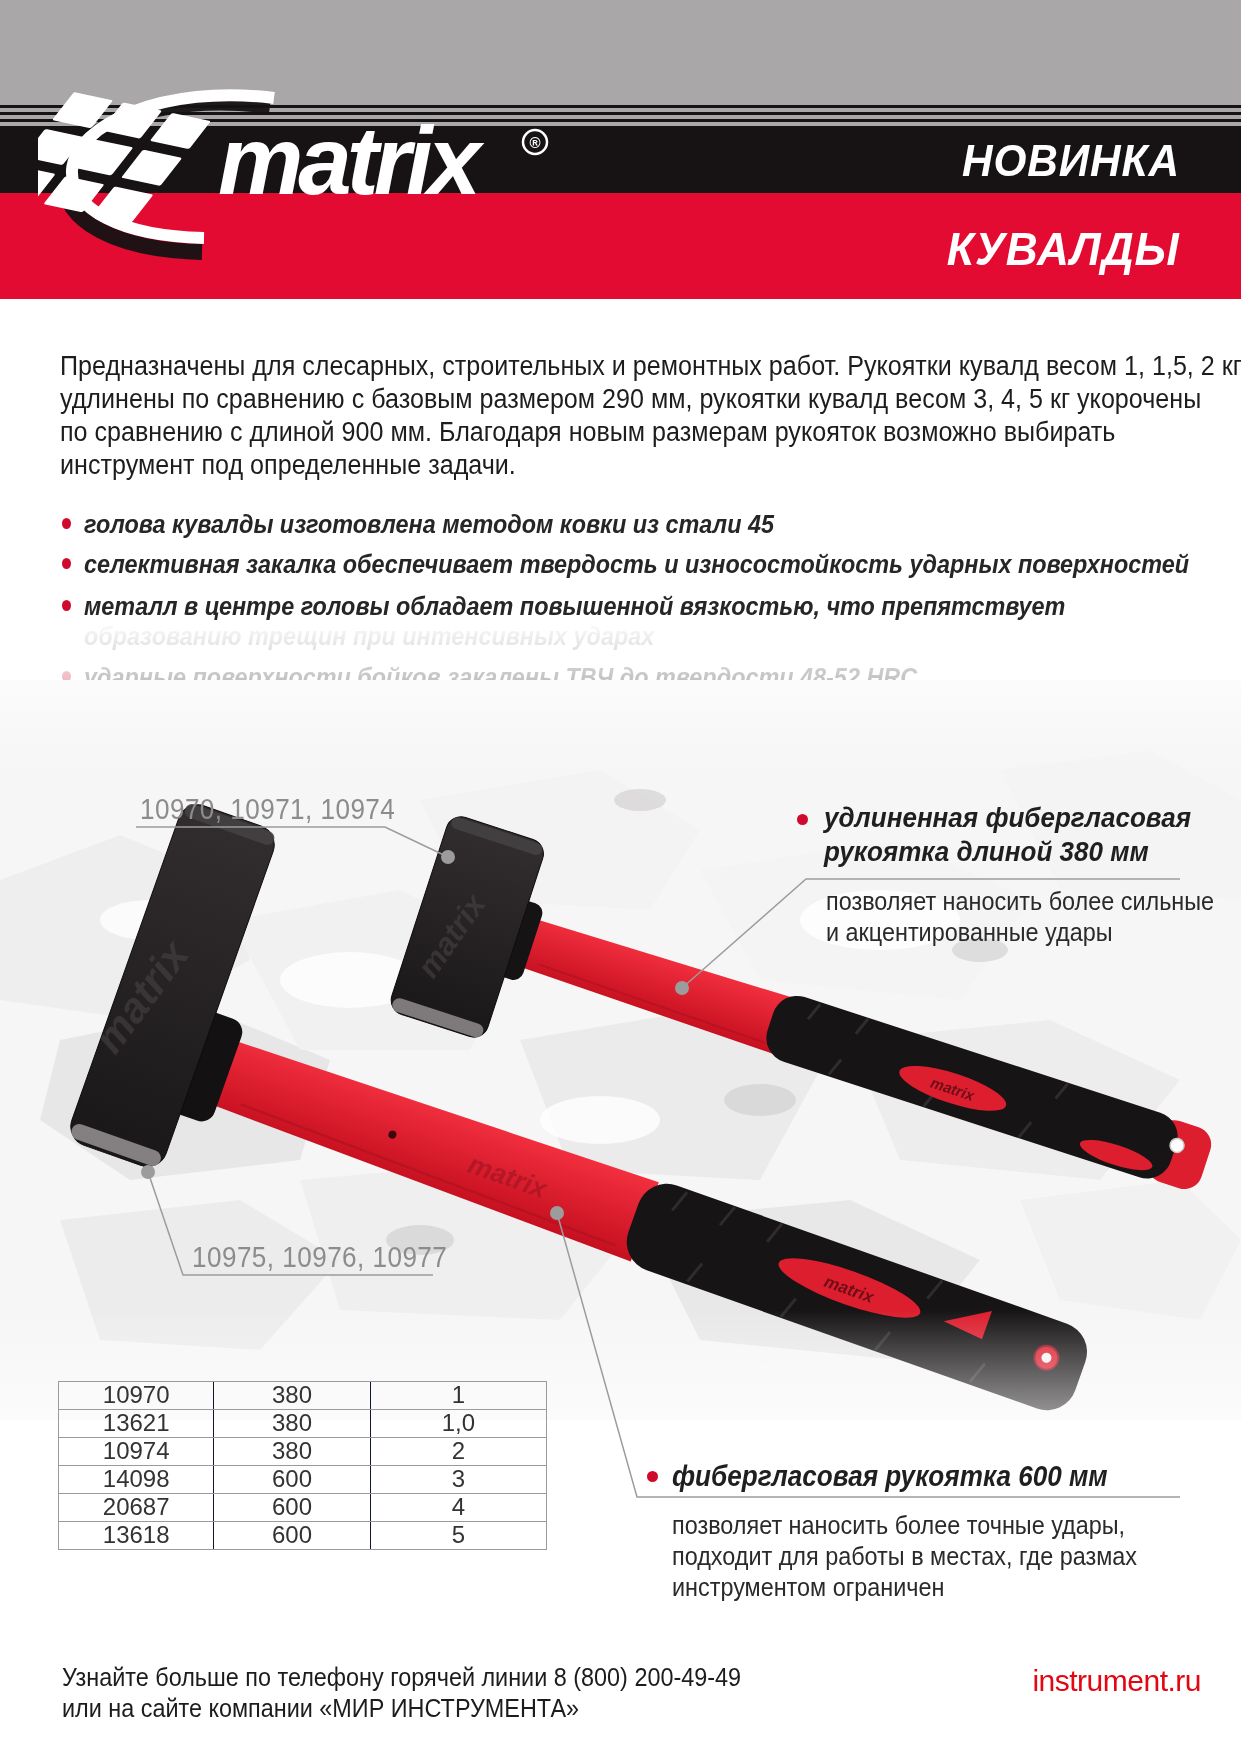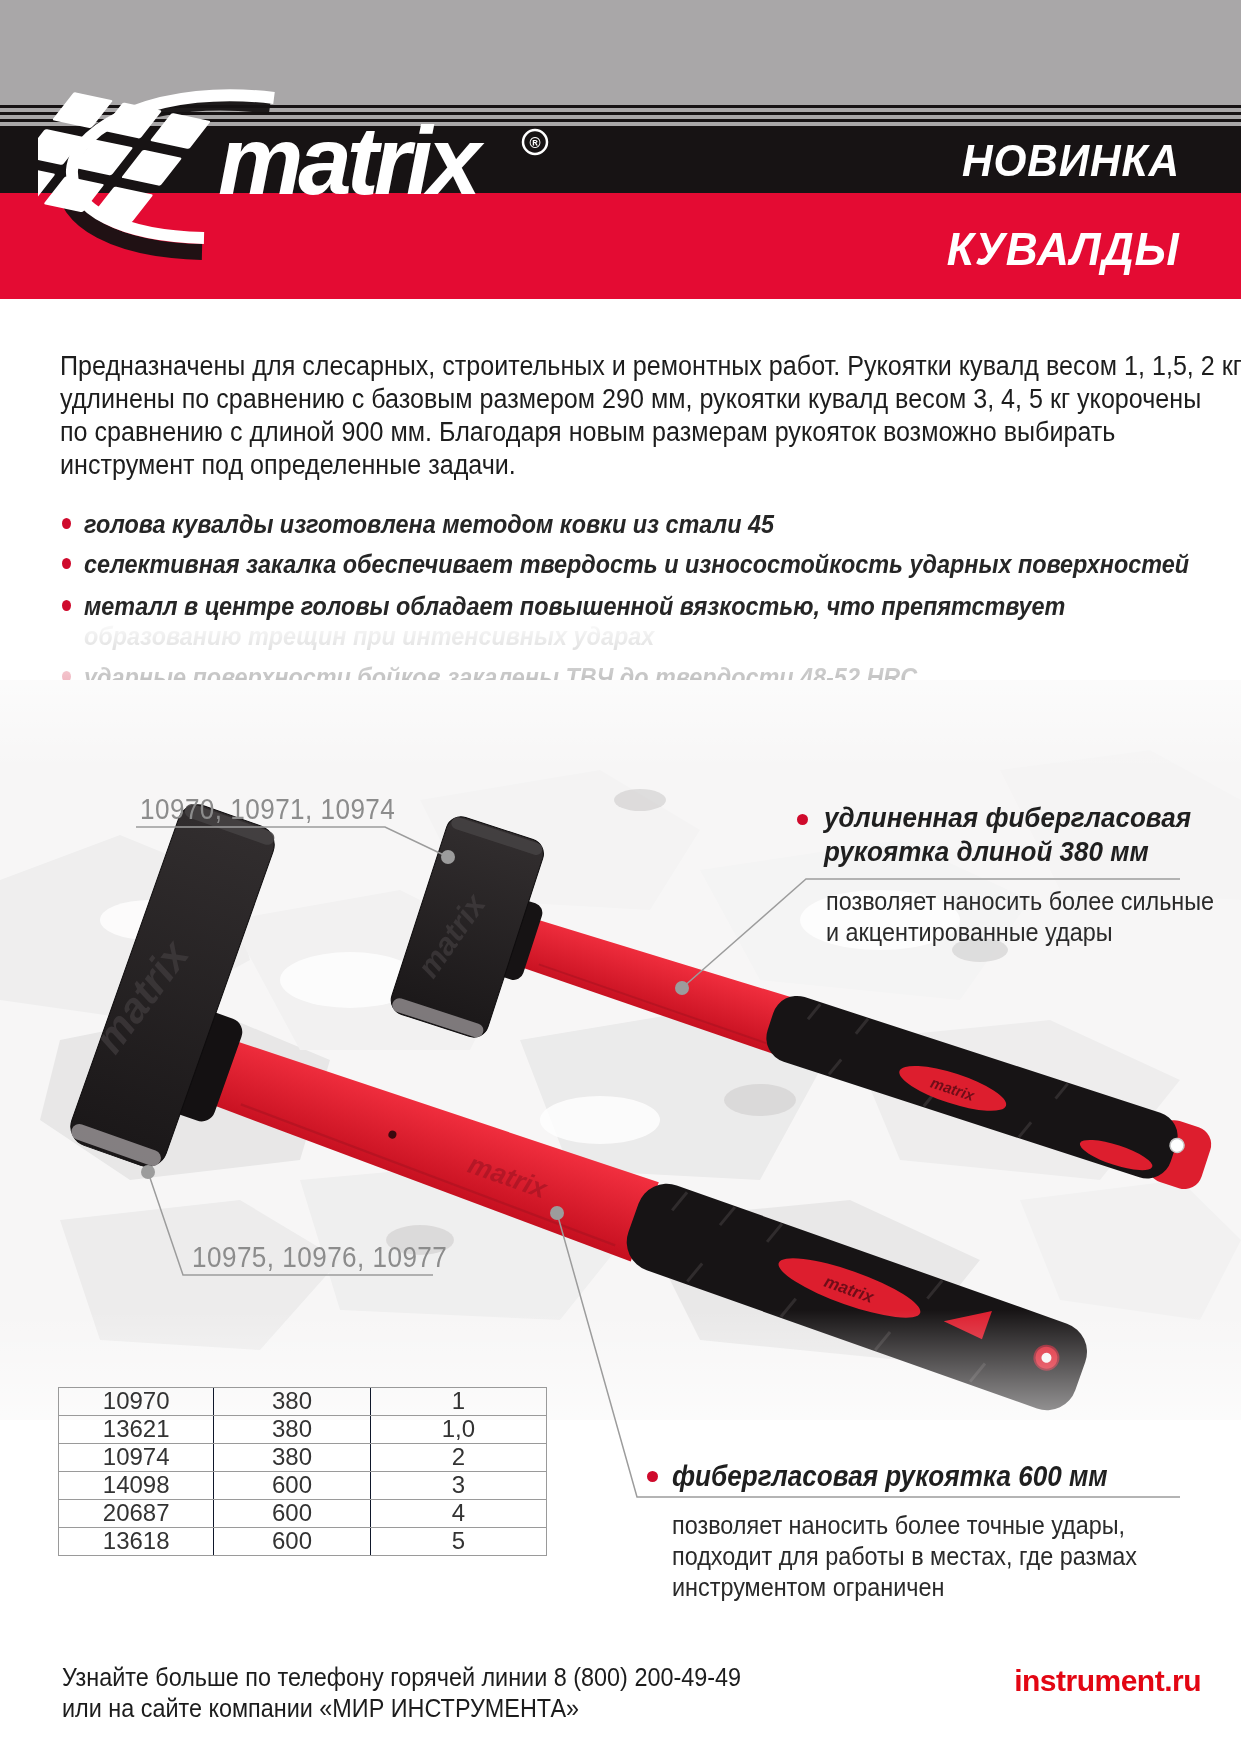--- a/index.html
+++ b/index.html
@@ -34,29 +34,29 @@
   .co-dot{width:11px;height:11px;border-radius:50%;background:#cf0a2c}
   .co-title{font-size:28px;line-height:34px;font-weight:bold;font-style:italic;color:#1f1f1f}
   .co-title2{font-size:29px;line-height:30px;font-weight:bold;font-style:italic;color:#1f1f1f}
   .co-body{font-size:26px;line-height:31px;color:#2a2a2a}
 
   
   .tbl{left:58px;top:1373px;width:489px;font-size:24px}
   .tbl-head{display:flex;height:34px;background:#d8123b;color:#fff;font-weight:bold;font-size:25px}
   .tbl-head span{display:block;text-align:center;line-height:34px}
   .th1,.td1{width:155px}.th2,.td2{width:157px}.th3,.td3{width:177px}
-  .tbl-body{margin-top:14px;border:1px solid #9a9a9a;box-sizing:border-box;width:489px}
+  .tbl-body{margin-top:8px;border:1px solid #9a9a9a;box-sizing:border-box;width:489px}
   .tbl-row{display:flex;height:27px;border-top:1px solid #9a9a9a;color:#333}
   .tbl-row:first-child{border-top:none}
   .tbl-row span{display:block;text-align:center;line-height:26px;box-sizing:border-box}
   .td2,.td3{border-left:1px solid #0f172a}
 
   
   .footer{left:62px;top:1662px;font-size:26px;line-height:31px;color:#1c1c1c}
-  .site{right:40px;top:1664px;font-size:30px;font-weight:bold;color:#e30613;letter-spacing:-.5px}
+  .site{right:40px;top:1664px;font-size:30px;font-weight:normal;color:#e30613;letter-spacing:-.5px}
 
   svg{display:block}
 </style>
 </head>
 <body>
 
 <div class="abs band-gray"></div>
 <div class="abs band-stripes"></div>
 <div class="abs band-black"></div>
 <div class="abs band-red"></div>

